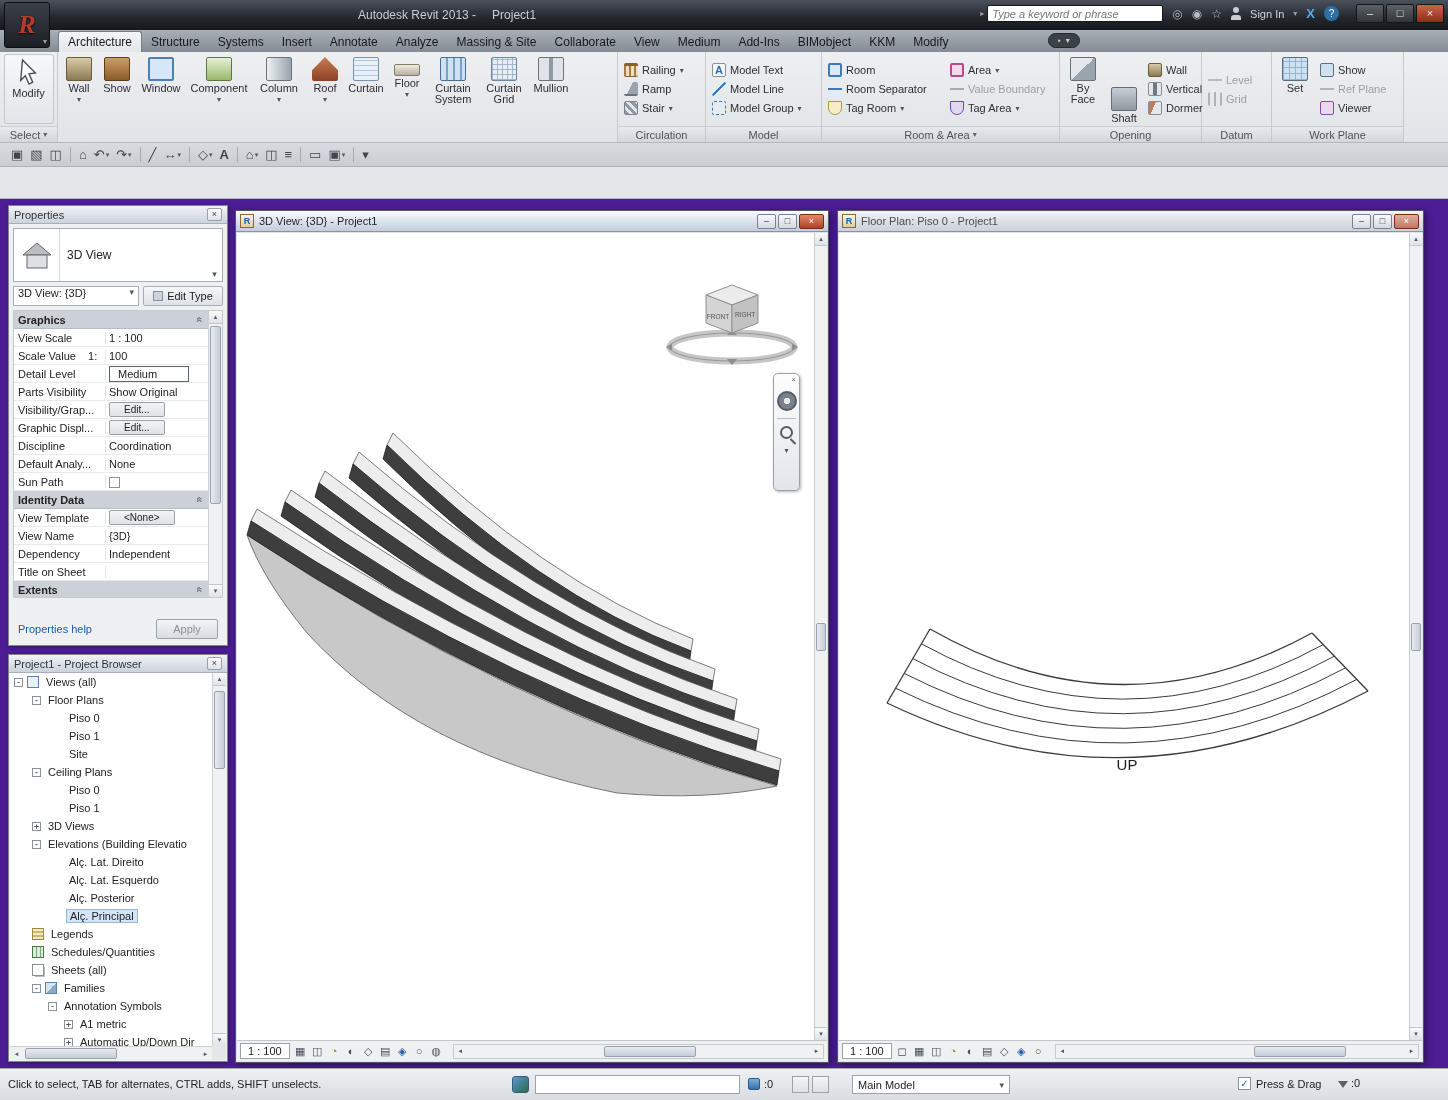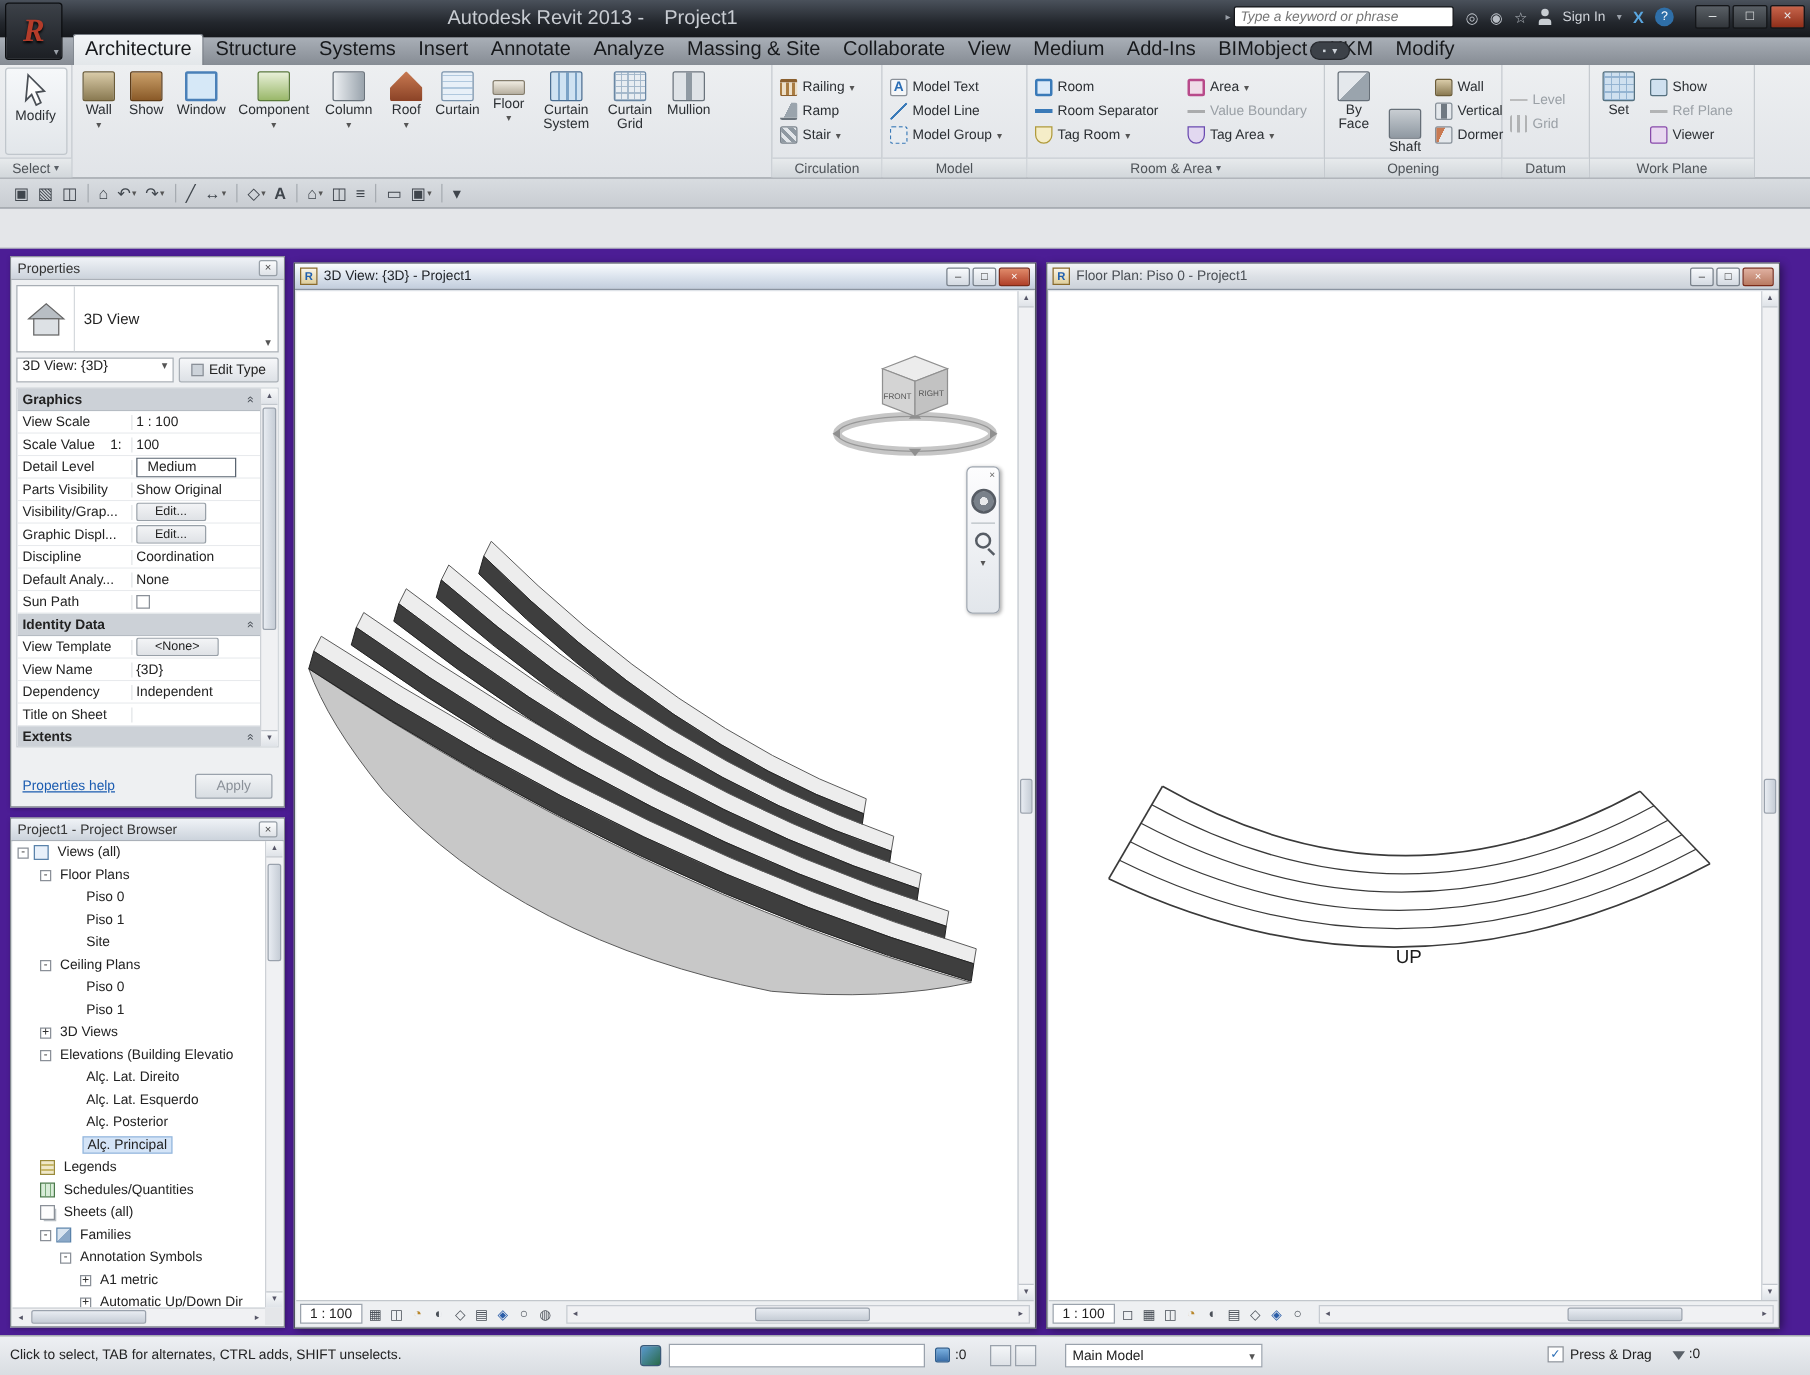--- a/index.html
+++ b/index.html
@@ -4,39 +4,39 @@
 <style>
   *{box-sizing:border-box;margin:0;padding:0}
   html,body{width:1448px;height:1100px;overflow:hidden}
   body{font-family:"Liberation Sans",sans-serif;font-size:11px;color:#222;background:#7b7f84;position:relative}
 
   
   #titlebar{position:absolute;left:0;top:0;right:0;height:30px;background:linear-gradient(#4a515b,#23272d 60%,#15171b);color:#cfd3d8}
   .appbtn{position:absolute;left:4px;top:2px;width:46px;height:46px;background:linear-gradient(#3c4148,#1c1f24);border:1px solid #0c0e11;border-radius:3px;z-index:30;display:flex;align-items:center;justify-content:center}
   .rlogo{font:bold italic 26px "Liberation Serif",serif;color:#b43c2a;text-shadow:0 1px 2px #000}
   .appdrop{position:absolute;right:2px;bottom:1px;font-size:8px;color:#9aa0a8}
-  .tb-title{position:absolute;left:358px;top:0;height:30px;display:flex;align-items:center;gap:16px;font-size:16px;color:#c8ccd2}
+  .tb-title{position:absolute;left:358px;top:0;height:30px;display:flex;align-items:center;gap:16px;font-size:12px;color:#c8ccd2}
   .tb-right{position:absolute;right:4px;top:4px;display:flex;align-items:center;gap:9px}
   .search{display:flex;align-items:center;gap:3px}
   .sarrowg{font-size:8px;color:#9aa0a8}
   .search input{width:176px;height:17px;border:1px solid #14161a;border-radius:2px;background:#fff;font-style:italic;font-size:11px;color:#777;padding:0 4px;font-family:"Liberation Sans",sans-serif}
   .tbicon{color:#b8bdc4;font-size:12px;line-height:18px}
   .person{width:10px;height:13px;position:relative;display:inline-block}
   .person::before{content:"";position:absolute;left:2px;top:0;width:6px;height:6px;border-radius:50%;background:#c8cdd3}
   .person::after{content:"";position:absolute;left:0;bottom:0;width:10px;height:5px;border-radius:3px 3px 0 0;background:#c8cdd3}
   .signin{color:#d0d4da}
   .xlogo{color:#5aa7e0;font-weight:bold;font-size:13px}
   .helpq{width:15px;height:15px;border-radius:50%;background:#2f6fa8;color:#fff;text-align:center;line-height:15px;font-size:10px}
   .winbtns{display:flex;gap:2px;margin-left:8px}
   .winbtn{width:28px;height:19px;background:linear-gradient(#5a6066,#32363b);border:1px solid #141619;border-radius:2px;color:#e8eaec;text-align:center;line-height:16px;font-size:11px}
   .winbtn.close{background:linear-gradient(#c7654c,#8e2e19)}
 
   
   #tabrow{position:absolute;left:0;top:30px;right:0;height:22px;background:linear-gradient(#a9afb7,#868c94);display:flex;align-items:flex-end;padding-left:58px}
-  .rtab{padding:4px 9px 3px;font-size:16px;color:#17191c;white-space:nowrap}
+  .rtab{padding:4px 9px 3px;font-size:12px;color:#17191c;white-space:nowrap}
   .rtab.active{background:linear-gradient(#f3f5f7,#e3e7ea);border:1px solid #767c84;border-bottom:none;border-radius:3px 3px 0 0;padding-top:3px}
   .ribpill{margin:0 0 4px 8px;background:#3c4148;border:1px solid #24272c;border-radius:8px;color:#cdd2d8;padding:2px 9px;display:flex;gap:5px;align-items:center;font-size:8px}
 
   
   #ribbon{position:absolute;left:0;top:52px;right:0;height:91px;background:linear-gradient(#edeff1,#e1e4e8);border-bottom:1px solid #b2b7bd;display:flex}
   .panel{height:100%;display:flex;flex-direction:column;border-right:1px solid #c5cacf}
   .panel-body{flex:1;display:flex;align-items:stretch;padding:2px 3px;gap:2px}
   .panel-title{height:16px;text-align:center;color:#4e5358;background:linear-gradient(#e7eaec,#d2d7db);border-top:1px solid #c9ced3;display:flex;align-items:center;justify-content:center;gap:3px}
   .ptarrow{font-size:8px;color:#5a6066}
   .bigbtn{display:flex;flex-direction:column;align-items:center;padding-top:3px;gap:2px;border-radius:3px;width:46px}
@@ -127,21 +127,21 @@
   .prow.head .plabel{font-weight:bold;border-right:none;width:auto;flex:1}
   .phev{margin:0 5px 0 auto;transform:rotate(90deg);font-size:10px;color:#4a5058}
   .prow.btn .pvtext{display:inline-block;border:1px solid #98a0a8;background:linear-gradient(#f3f4f6,#dfe2e6);padding:0 14px;line-height:13px;border-radius:2px;font-size:10px}
   .prow.combo .pvtext{display:inline-block;border:1px solid #5a6470;background:#fff;padding:0 8px;line-height:14px;min-width:80px}
   .pcheck{display:inline-block;width:11px;height:11px;border:1px solid #8a9098;background:#fff;vertical-align:middle}
   .pscroll{width:14px;background:#f0f1f3;border-left:1px solid #cdd1d6;position:relative;flex:none}
   .sarr{height:13px;text-align:center;font-size:7px;line-height:12px;color:#556;background:linear-gradient(#f8f9fa,#dfe3e8);border-bottom:1px solid #c2c7cd}
   .sarrb{position:absolute;bottom:0;left:0;right:0;border-top:1px solid #c2c7cd;border-bottom:none}
   .sthumbv{position:absolute;left:1px;right:1px;top:15px;height:178px;background:linear-gradient(90deg,#e8ecf2,#c6cdd6);border:1px solid #9aa2ad;border-radius:2px}
   .pbottom{position:absolute;bottom:5px;left:9px;right:9px;height:22px;display:flex;align-items:center}
-  .phelp{color:#1a5bb0;text-decoration:underline}
+  .phelp{color:#1a5bb0;}
   .applybtn{margin-left:auto;width:62px;height:20px;border:1px solid #9aa2ac;background:linear-gradient(#f2f4f6,#d8dde2);color:#8a9098;text-align:center;line-height:18px;border-radius:2px}
 
   
   #browser{left:8px;top:455px;width:220px;height:408px}
   .tree{position:absolute;top:18px;left:1px;right:15px;bottom:15px;background:#fff;overflow:hidden}
   .tree-row{display:flex;align-items:center;height:18px;white-space:nowrap}
   .tindent{flex:none}
   .exp{width:9px;height:9px;border:1px solid #8a9098;background:#fff;font-size:9px;line-height:7px;text-align:center;margin-right:4px;flex:none;color:#333;font-family:"DejaVu Sans Mono",monospace}
   .ticon{width:12px;height:12px;margin-right:4px;flex:none}
   .tlabel{font-size:11px;padding:1px 3px}

